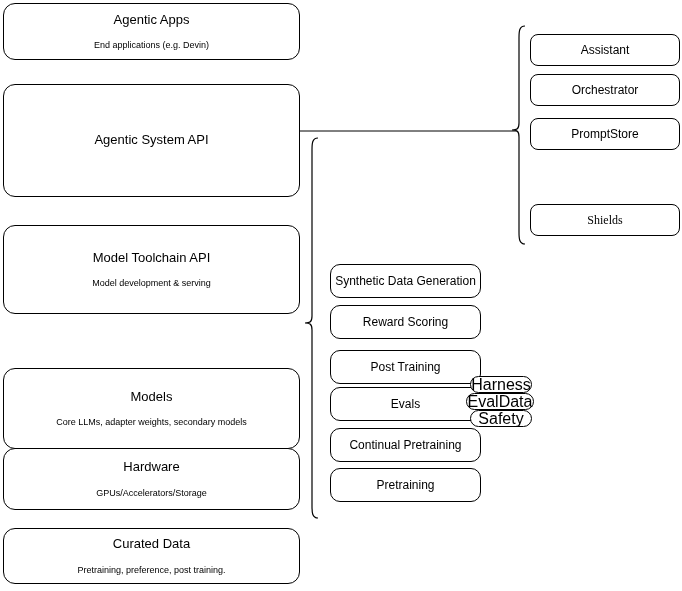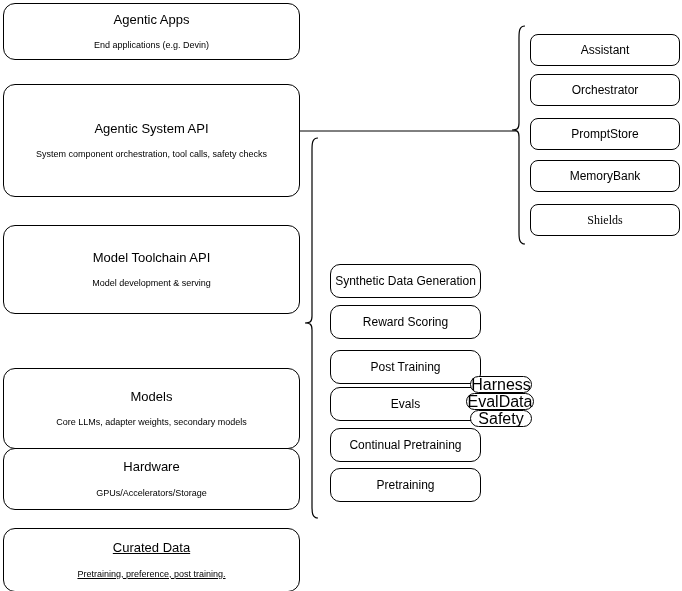--- a/index.html
+++ b/index.html
@@ -94,39 +94,38 @@
 
 <div id="canvas">
 
   <div class="rbox layer-box" style="top:3px;height:57px;">
     <div class="title">Agentic Apps</div>
     <div class="sub">End applications (e.g. Devin)</div>
   </div>
 
   <div class="rbox layer-box" style="top:84px;height:113px;">
     <div class="title">Agentic System API</div>
-    <div class="sub">System component orchestration, tool calls, safety checks</div>
   </div>
 
   <div class="rbox layer-box" style="top:225px;height:89px;">
     <div class="title">Model Toolchain API</div>
     <div class="sub">Model development &amp; serving</div>
   </div>
 
   <div class="rbox layer-box" style="top:368px;height:81px;">
     <div class="title">Models</div>
     <div class="sub">Core LLMs, adapter weights, secondary models</div>
   </div>
 
   <div class="rbox layer-box" style="top:448px;height:62px;">
     <div class="title">Hardware</div>
     <div class="sub">GPUs/Accelerators/Storage</div>
   </div>
 
-  <div class="rbox layer-box" style="top:528px;height:64px;text-decoration:underline;">
+  <div class="rbox layer-box" style="top:528px;height:56px;">
     <div class="title">Curated Data</div>
     <div class="sub">Pretraining, preference, post training.</div>
   </div>
 
   <div class="connector" style="left:300px;top:126px;">
     <svg width="220" height="10" viewBox="0 0 220 10">
       <line x1="0" y1="5" x2="217" y2="5" stroke="#000000" stroke-width="1"></line>
     </svg>
   </div>
 
@@ -179,20 +178,17 @@
 
   <div class="rbox comp-box" style="top:34px;">
     <div class="title">Assistant</div>
   </div>
   <div class="rbox comp-box" style="top:74px;">
     <div class="title">Orchestrator</div>
   </div>
   <div class="rbox comp-box" style="top:118px;">
     <div class="title">PromptStore</div>
   </div>
-  <div class="rbox comp-box" style="top:160px;">
-    <div class="title">MemoryBank</div>
-  </div>
   <div class="rbox comp-box" style="top:204px;font-family:Liberation Serif, serif;">
     <div class="title">Shields</div>
   </div>
 
 </div>
 
 </body></html>

